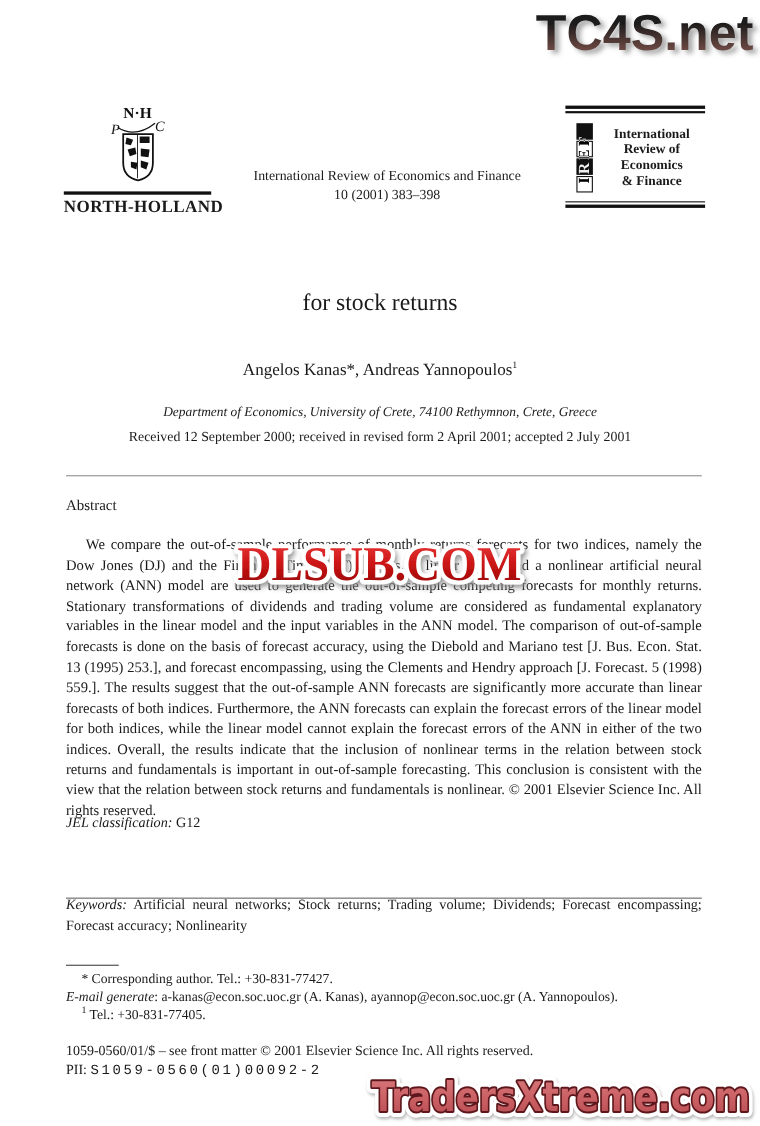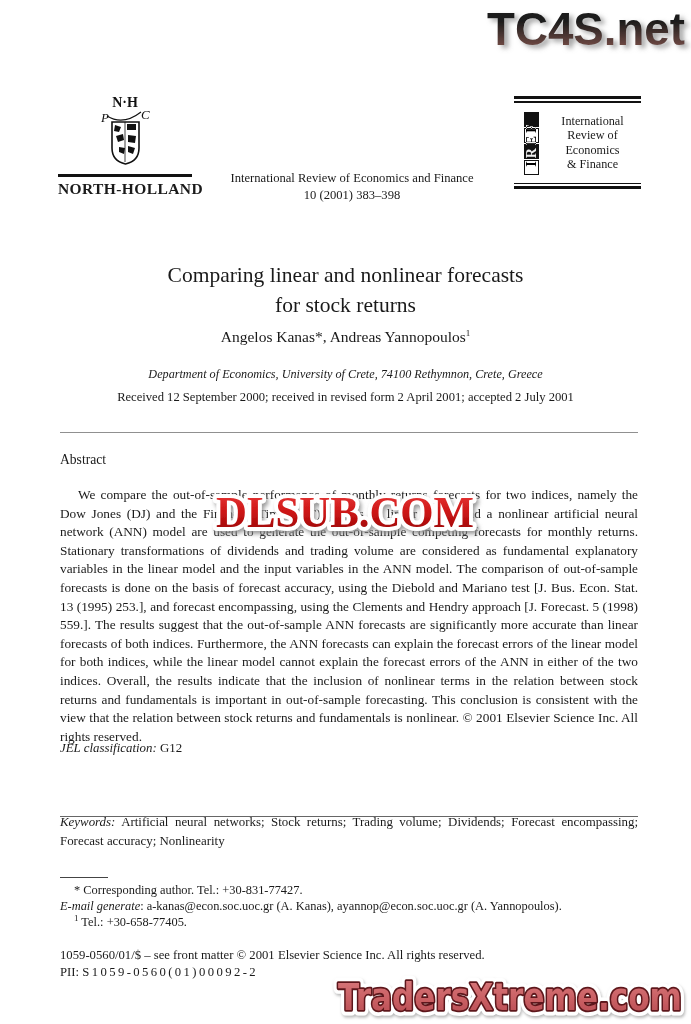--- a/index.html
+++ b/index.html
@@ -6,55 +6,55 @@
   .page{
     position:relative; width:691px; height:1024px; margin:0 auto;
     background:#ffffff; overflow:hidden;
     font-family:"Liberation Serif", serif; color:#1a1a1a;
   }
   .abs{position:absolute;}
   
   .nh-logo{left:58px; top:94px; width:134px; text-align:center;}
   .nh-rule{height:3px; background:#111; margin:4px 0 3px 0;}
   .nh-name{font-weight:bold; font-size:15.5px; letter-spacing:0.4px; white-space:nowrap;}
-  .center-info{left:190px; top:170px; width:324px; text-align:center; font-size:12.6px; line-height:17px;}
+  .center-info{left:190px; top:152px; width:324px; text-align:center; font-size:12.6px; line-height:17px;}
   .iref-box{left:514px; top:96px; width:127px;}
   .rule-thick{height:3px; background:#111;}
   .rule-thin{height:1.5px; background:#111; margin-top:2px;}
   .rule-thin-b{height:1.5px; background:#111; margin-bottom:2px;}
   .iref-body{display:flex; align-items:center; padding:7px 2px 7px 10px; height:66px;}
   .iref-vert{position:relative; width:15px; height:62px; margin-right:7px; flex:0 0 auto;}
   .iref-tile{position:absolute; left:0; width:15px; height:15px;}
   .iref-vtext{
     position:absolute; left:-23px; top:24px; width:62px; text-align:center;
     transform:rotate(-90deg); font-weight:bold; font-size:14px; letter-spacing:3px;
     color:#fff; mix-blend-mode:difference; font-family:"Liberation Serif", serif;
   }
-  .iref-lines{flex:1; text-align:center; font-weight:normal; font-size:12.2px; line-height:14.5px; white-space:nowrap;}
+  .iref-lines{flex:1; text-align:center; font-weight:bold; font-size:12.2px; line-height:14.5px; white-space:nowrap;}
   
   .title{left:0; top:260px; width:691px; text-align:center; font-size:21.5px; line-height:30px;}
   .authors{left:0; top:328px; width:691px; text-align:center; font-size:15.5px;}
   .affil{left:0; top:367px; width:691px; text-align:center; font-style:italic; font-size:12.2px;}
   .received{left:0; top:390px; width:691px; text-align:center; font-size:12.6px;}
   .hr1{left:60px; top:432px; width:578px; height:1px; background:#909090;}
   
   .abs-h{left:60px; top:452px; font-weight:normal; font-size:13.6px;}
   .abs-p{left:60px; top:486px; width:578px; font-size:13.3px; line-height:18.6px; text-align:justify; text-indent:18px;}
   .jel{left:60px; top:741px; width:578px; font-size:12.9px;}
   .kw{left:60px; top:769px; width:578px; font-size:12.9px; line-height:19px; text-align:justify;margin-top:44px;}
   .ital{font-style:italic;}
   .hr2{left:60px; top:816px; width:578px; height:1px; background:#666;}
   
   .fn-rule{left:60px; top:877px; width:48px; height:1px; background:#444;}
   .fns{left:60px; top:882px; width:578px; font-size:12.4px; line-height:16px;}
   .fn-indent{padding-left:14px;}
   sup{font-size:9px; vertical-align:super; line-height:0;}
   
   .imprint{left:60px; top:947px; width:578px; font-size:12.7px; line-height:16.5px;}
-  .pii-val{letter-spacing:2.4px;}
+  .pii-val{letter-spacing:2.4px;font-family:Liberation Mono, monospace;}
   
   .wm-top{top:0px; right:0px;}
   .wm-mid{left:203px; top:480px;}
   .wm-bot{left:330px; top:971px;}
   svg{display:block; overflow:visible;}
 </style>
 </head>
 <body>
 
 <div class="page">
@@ -111,21 +111,20 @@
         <div>Review of</div>
         <div>Economics</div>
         <div>&amp; Finance</div>
       </div>
     </div>
     <div class="rule-thin-b"></div>
     <div class="rule-thick"></div>
   </div>
 
   <div class="abs title">
-    <div>Comparing linear and nonlinear forecasts</div>
     <div>for stock returns</div>
   </div>
   <div class="abs authors">
     <span>Angelos Kanas*, Andreas Yannopoulos</span><sup>1</sup>
   </div>
   <div class="abs affil">Department of Economics, University of Crete, 74100 Rethymnon, Crete, Greece</div>
   <div class="abs received">Received 12 September 2000; received in revised form 2 April 2001; accepted 2 July 2001</div>
 
   <div class="abs hr1"></div>
 
@@ -159,21 +158,21 @@
 
   <div class="abs hr2"></div>
 
   <div class="abs fn-rule"></div>
   <div class="abs fns">
     <div class="fn-indent">* Corresponding author. Tel.: +30-831-77427.</div>
     <div>
       <span class="ital">E-mail generate</span><span>: a-kanas@econ.soc.uoc.gr (A. Kanas), ayannop@econ.soc.uoc.gr (A. Yannopoulos).</span>
     </div>
     <div class="fn-indent">
-      <sup>1</sup><span> Tel.: +30-658-77405.</span>
+      <sup>1</sup><span> Tel.: +30-831-77405.</span>
     </div>
   </div>
 
   <div class="abs imprint">
     <div>1059-0560/01/$ – see front matter © 2001 Elsevier Science Inc. All rights reserved.</div>
     <div>
       <span>PII:</span>
       <span class="pii-val">S1059-0560(01)00092-2</span>
     </div>
   </div>

